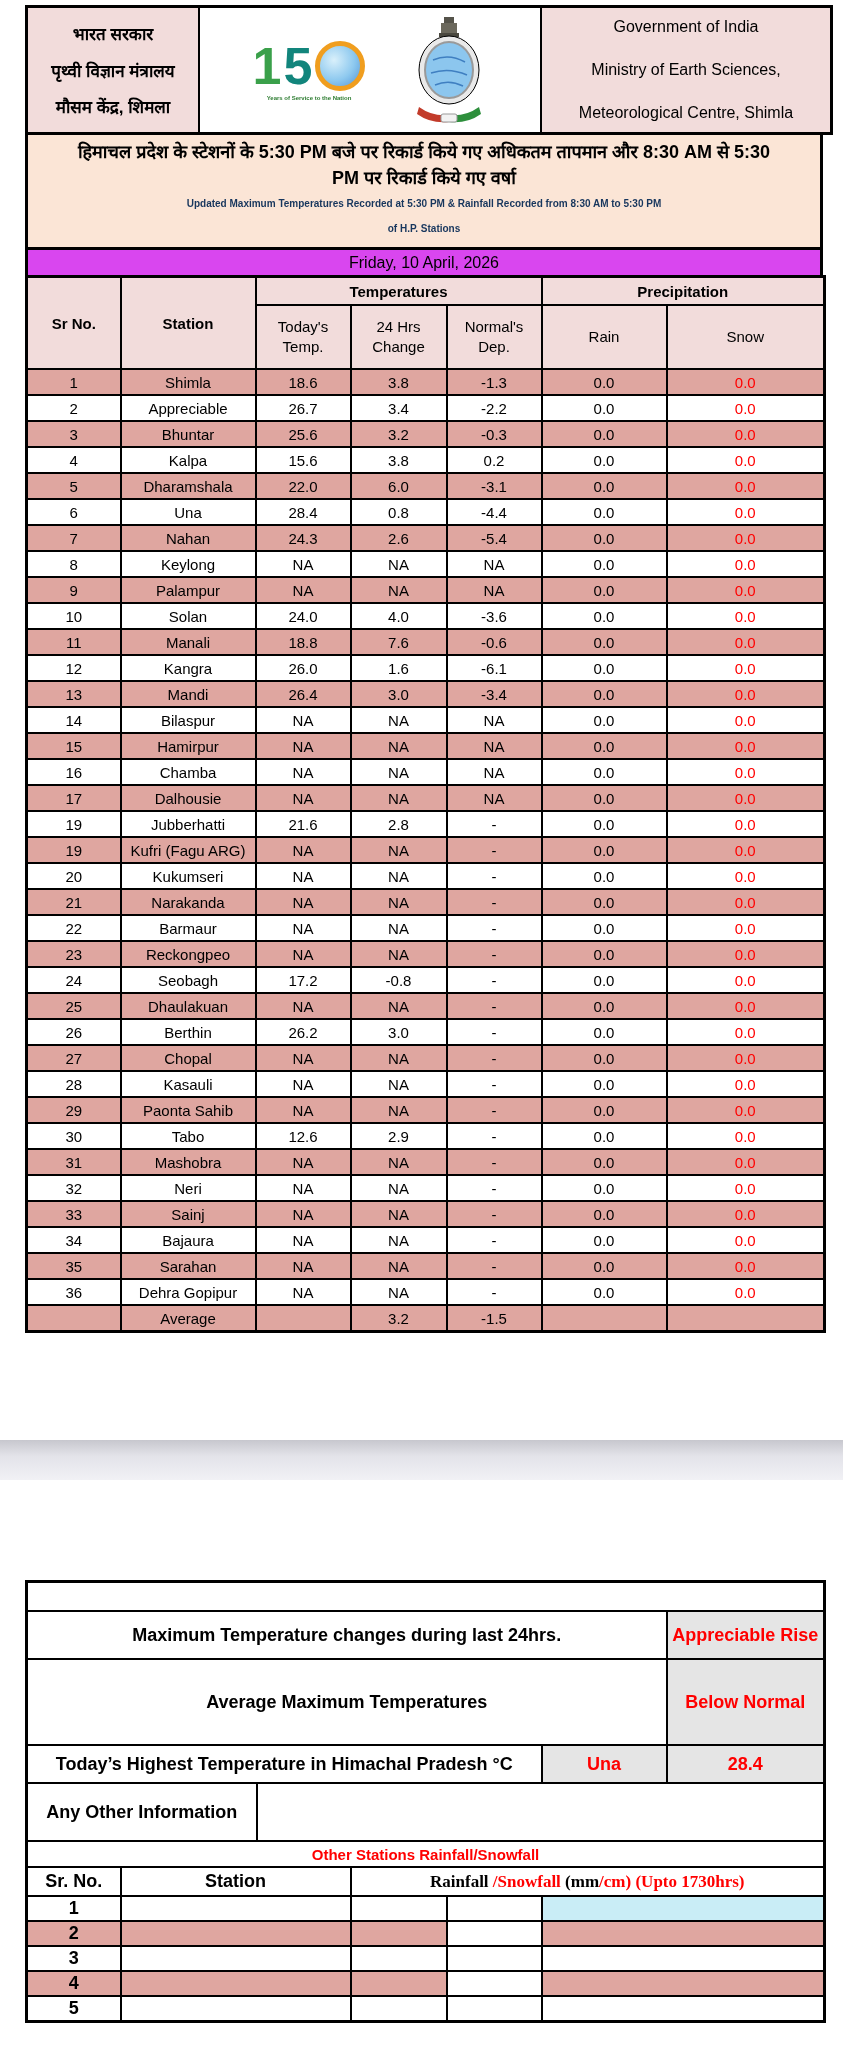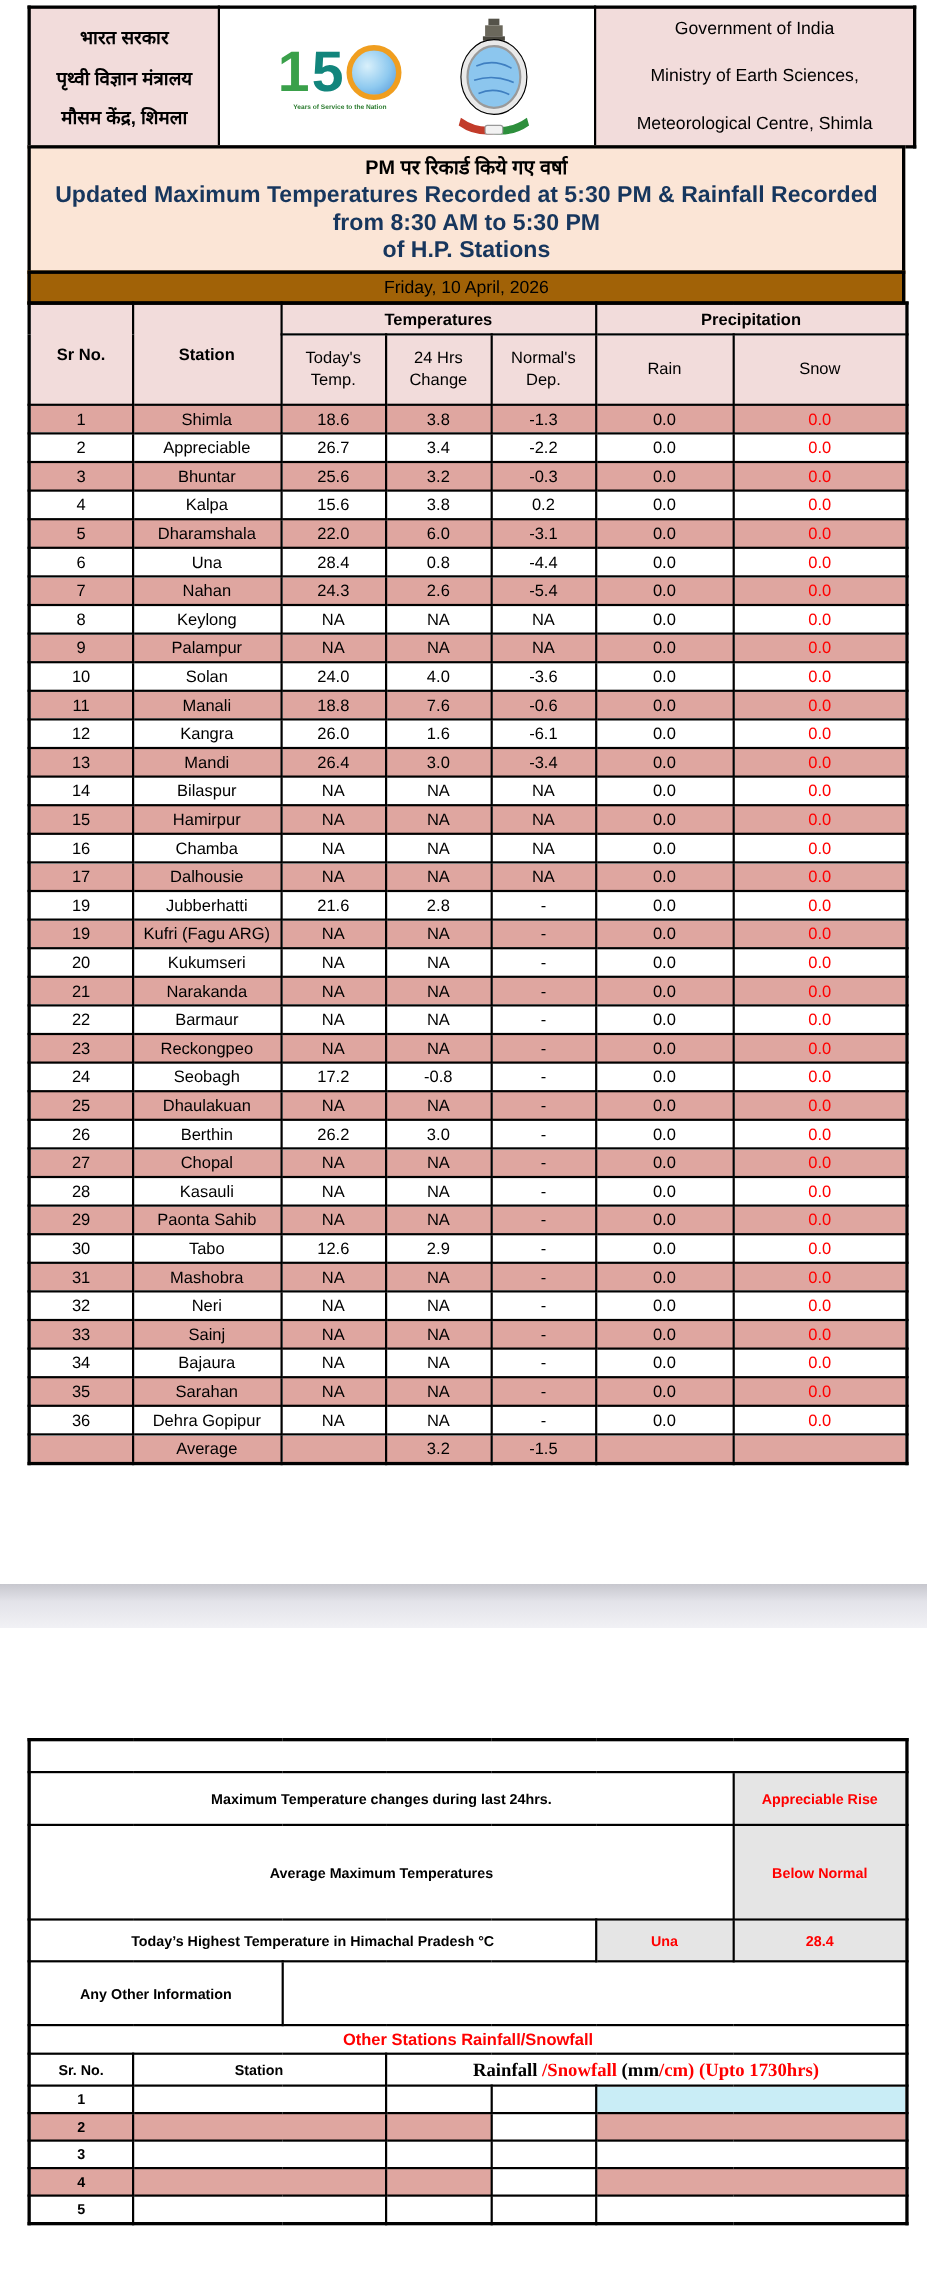--- a/index.html
+++ b/index.html
@@ -31,24 +31,24 @@
       border:5px solid #f09e1f;margin-left:3px;
       background:radial-gradient(circle at 35% 35%, #d9f0fb 0%, #8ec9ef 55%, #4f93d8 100%);}
   .logo150 .ytext{font-size:6px;color:#2e7d32;margin-top:3px;font-weight:bold;}
 
   
   .emblem{display:block;}
 
   
   .titleband{background:#fbe5d6;border:3px solid #000;width:792px;padding:4px 0 6px 0;text-align:center;}
   .t-hindi{font-size:18px;font-weight:bold;color:#000;line-height:26px;}
-  .t-eng{font-size:21px;font-weight:bold;color:#17365d;line-height:25px;}
-
-  
-  .dateband{background:#a16207;border:3px solid #000;width:792px;height:25px;
+  .t-eng{font-size:10px;font-weight:bold;color:#17365d;line-height:25px;}
+
+  
+  .dateband{background:#d946ef;border:3px solid #000;width:792px;height:25px;
             text-align:center;font-size:16px;line-height:25px;}
 
   
   .main{width:798px;border:3px solid #000;}
   .main th,.main td{border:2px solid #000;text-align:center;vertical-align:middle;
                     padding:0;font-size:15px;overflow:hidden;}
   .main th{background:#f2dcdb;font-weight:normal;}
   .main .bold{font-weight:bold;}
   .main .hrow1 th{height:26px;}
   .main .hrow2 th{height:62px;line-height:1.35;}
@@ -56,21 +56,21 @@
   .main tbody tr.pink td{background:#dfa6a0;}
   .main tbody td.red{color:#ff0000;}
 
   
   .pagebreak{position:absolute;left:0;top:1440px;width:843px;height:40px;
      background:linear-gradient(180deg,#c7c7ce 0%,#e3e3e9 40%,#f1f1f5 100%);}
 
   
   .summary{position:absolute;left:25px;top:1580px;width:798px;border:3px solid #000;}
   .summary td{border:2px solid #000;text-align:center;vertical-align:middle;
-              padding:0;font-size:13px;background:#fff;overflow:hidden;}
+              padding:0;font-size:18px;background:#fff;overflow:hidden;}
   .summary .lbl{font-weight:bold;}
   .summary .yellow{background:#e5e5e5;color:#ff0000;font-weight:bold;}
   .summary .redtitle{color:#ff0000;font-weight:bold;font-size:15px;}
   .summary .serif{font-family:"Liberation Serif","DejaVu Serif",serif;font-size:17px;font-weight:bold;}
   .r-empty td{height:27px;}
   .r-max td{height:46px;}
   .r-avg td{height:84px;}
   .r-high td{height:36px;}
   .r-any td{height:56px;}
   .r-title td{height:24px;}
@@ -129,20 +129,21 @@
             <div>Government of India</div>
             <div>Ministry of Earth Sciences,</div>
             <div>Meteorological Centre, Shimla</div>
           </div>
         </td>
       </tr>
     </tbody>
       </table>
 
     <div class="titleband">
+      <div class="t-hindi">हिमाचल प्रदेश के स्टेशनों के 5:30 PM बजे पर रिकार्ड किये गए अधिकतम तापमान और 8:30 AM से 5:30</div>
       <div class="t-hindi">PM पर रिकार्ड किये गए वर्षा</div>
       <div class="t-eng">Updated Maximum Temperatures Recorded at 5:30 PM &amp; Rainfall Recorded from 8:30 AM to  5:30 PM</div>
       <div class="t-eng">of H.P. Stations</div>
     </div>
 
     <div class="dateband">Friday, 10 April, 2026</div>
 
     <table class="main">
       <colgroup>
         <col style="width:94px">

